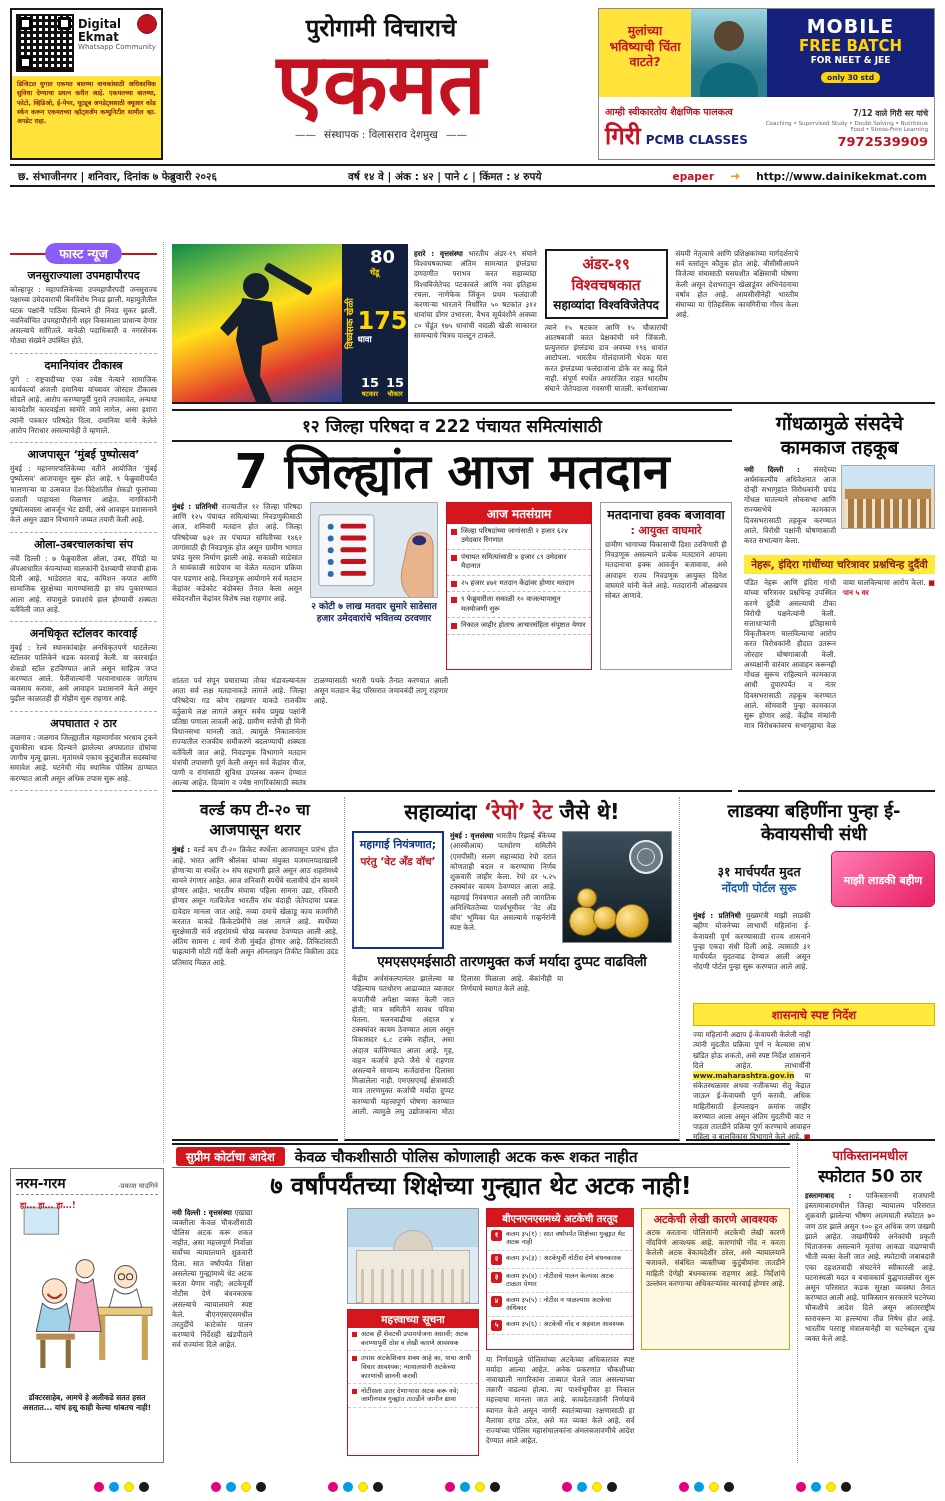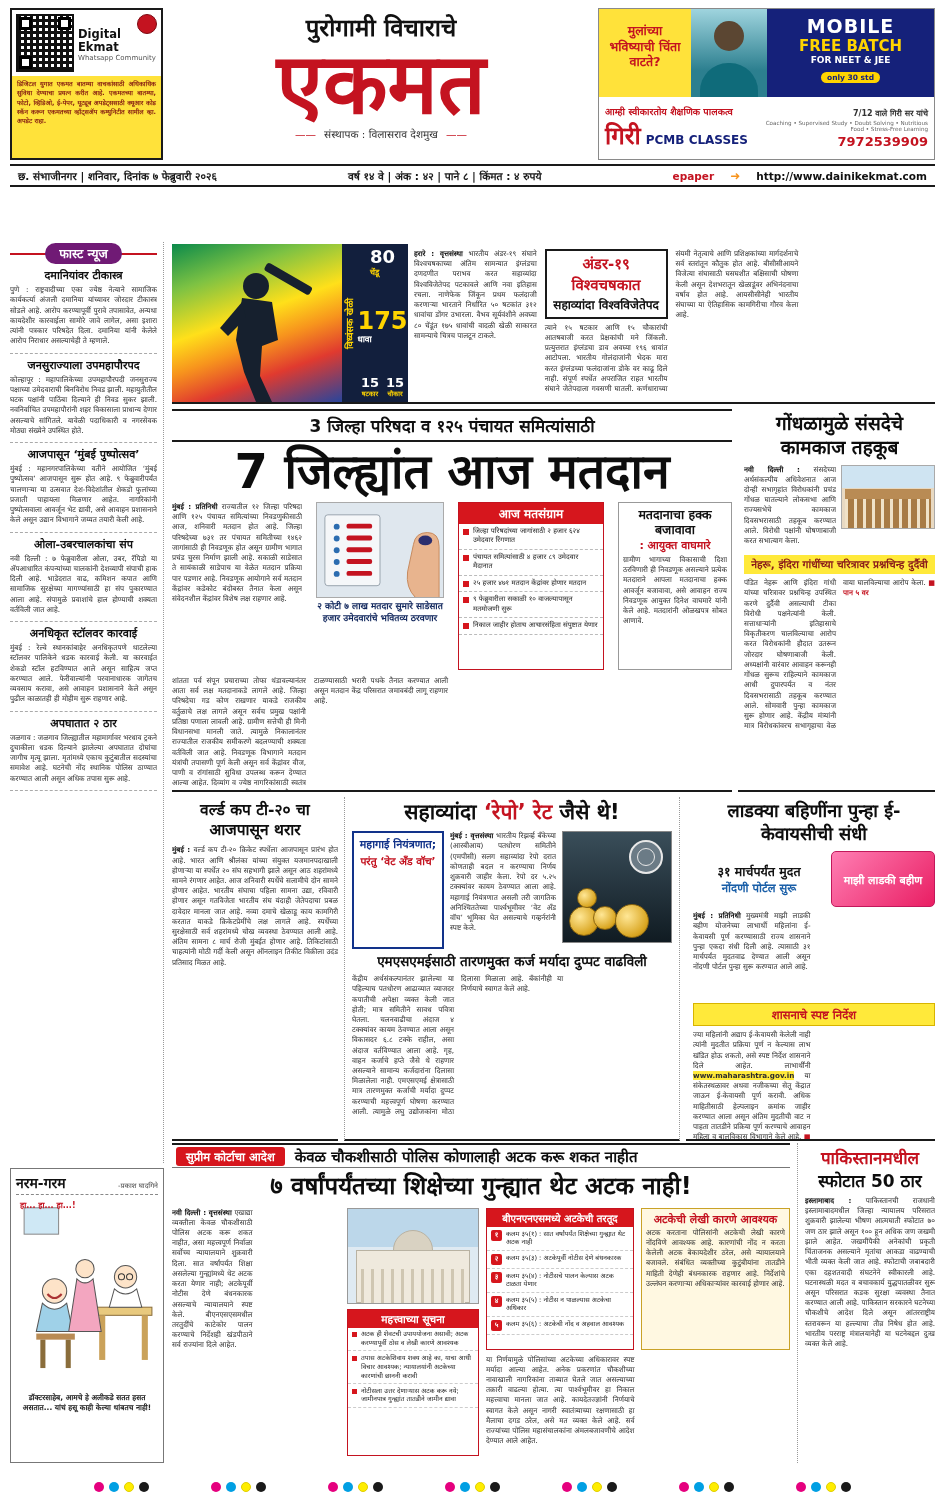--- a/index.html
+++ b/index.html
@@ -10,21 +10,21 @@
 .abs{position:absolute;}
 .tiny{font-size:7.2px;line-height:1.42;color:#2b2b2b;text-align:justify;overflow:hidden;}
 .dl{font-weight:bold;color:#111;}
 .more{color:#c41320;font-weight:bold;}
 .cols2{column-count:2;column-gap:7px;column-fill:auto;}
 .cols3{column-count:3;column-gap:7px;column-fill:auto;}
 .cols4{column-count:4;column-gap:8px;column-fill:auto;}
 
 
 .qrbox{left:10px;top:8px;width:153px;height:152px;border:2px solid #1a1a1a;background:#fff;display:flex;flex-direction:column;}
-.qr-top{display:flex;gap:4px;padding:4px;position:relative;align-items:center;}
+.qr-top{display:flex;gap:4px;padding:4px;position:relative;}
 .qr-code{width:58px;height:58px;border:2px solid #111;position:relative;background:
  repeating-linear-gradient(0deg,#111 0 3px,transparent 3px 6px),
  repeating-linear-gradient(90deg,#111 0 3px,#fff 3px 6px);}
 .qr-f{position:absolute;width:13px;height:13px;background:#fff;border:3px solid #000;}
 .qr-f.a{left:1px;top:1px}.qr-f.b{right:1px;top:1px}.qr-f.c{left:1px;bottom:1px}
 .qr-meta{flex:1;padding-top:4px;}
 .qr-title{font-size:11.5px;font-weight:bold;color:#111;line-height:1.1;}
 .qr-sub{font-size:7px;color:#555;}
 .ek-logo{position:absolute;right:4px;top:4px;width:20px;height:20px;border-radius:50%;background:#c41320;border:1px solid #7d0a12;}
 .qr-note{flex:1;background:#ffe23a;color:#8a2313;font-size:6.4px;line-height:1.45;text-align:justify;padding:4px 5px;font-weight:bold;}
@@ -63,21 +63,21 @@
 .db-url{color:#111;}
 
 
 .lead{left:10px;top:191px;width:925px;text-align:center;font-size:40px;font-weight:bold;color:#d6161d;line-height:1.15;}
 .lead .hl{background:#1ea93d;color:#fff;padding:0 10px;border-radius:5px;display:inline-block;}
 
 
 .fastnews{left:10px;top:242px;width:154px;height:921px;border-right:1px dotted #999;padding:0 6px 0 0;overflow:hidden;}
 .fn-rule{border-top:2px solid #c41320;margin-top:11px;}
 .fn-pillwrap{text-align:center;margin-top:-12px;}
-.fn-pill{display:inline-block;background:#701a75;color:#fff;font-size:12.5px;font-weight:bold;padding:2px 14px;border-radius:11px;}
+.fn-pill{display:inline-block;background:#8b5cf6;color:#fff;font-size:12.5px;font-weight:bold;padding:2px 14px;border-radius:11px;}
 .fn-item{padding:5px 0 6px;border-bottom:1px dashed #aaa;}
 .fn-title{font-size:11px;font-weight:bold;color:#111;text-align:center;margin-bottom:3px;line-height:1.2;}
 
 
 .cricket{left:172px;top:244px;width:763px;height:160px;border-bottom:2px solid #1a1a1a;display:flex;overflow:hidden;}
 .ck-photo{width:170px;height:100%;position:relative;flex:none;background:linear-gradient(160deg,#0b8a4b 0%,#7dc243 22%,#ffe01a 45%,#f7941d 60%,#e03a2f 76%,#28459c 100%);}
 .ck-photo svg{position:absolute;inset:0;}
 .ck-stats{width:66px;flex:none;background:#121f3d;display:flex;}
 .ck-vert{writing-mode:vertical-rl;transform:rotate(180deg);color:#ffd400;font-weight:bold;font-size:9.5px;padding:4px 1px;text-align:center;}
 .ck-nums{flex:1;display:flex;flex-direction:column;align-items:center;justify-content:space-between;padding:4px 0;}
@@ -91,21 +91,21 @@
 .ck-text{flex:1;padding:5px 6px;}
 .ck-cols{height:148px;}
 .ct-box{break-inside:avoid;border:2px solid #1a1a1a;padding:3px 4px;margin:4px 0;text-align:center;background:#fff;}
 .ct-box .l1{display:block;font-size:15px;font-weight:bold;color:#c41320;}
 .ct-box .l2{display:block;font-size:12px;font-weight:bold;color:#111;}
 
 
 .voting{left:172px;top:409px;width:560px;height:383px;border-bottom:2px solid #1a1a1a;overflow:hidden;}
 .v-kicker{border-top:2px solid #1a1a1a;border-bottom:2px solid #1a1a1a;text-align:center;font-size:17px;font-weight:bold;color:#111;padding:3px 0;}
 .v-head{font-size:48px;font-weight:bold;color:#0d0d0d;text-align:center;padding:5px 0 4px;line-height:1;}
-.v-mid{display:flex;gap:14px;height:168px;margin-top:3px;}
+.v-mid{display:flex;gap:8px;height:168px;margin-top:3px;}
 .v-col1{width:130px;height:100%;}
 .v-photo-wrap{width:128px;flex:none;}
 .v-photo{width:128px;height:96px;border:1px solid #aaa;overflow:hidden;}
 .v-cap{font-size:9px;font-weight:bold;color:#10265c;text-align:center;line-height:1.3;margin-top:3px;}
 .v-box1{width:146px;flex:none;border:1px solid #c41320;overflow:hidden;}
 .vb-head{background:#d6161d;color:#fff;font-size:12px;font-weight:bold;text-align:center;padding:2px 0;}
 .vb-item{display:flex;gap:4px;padding:3px 4px;border-bottom:1px dashed #bbb;font-size:7px;line-height:1.35;color:#222;}
 .vb-sq{flex:none;width:6px;height:6px;background:#d6161d;margin-top:2px;}
 .v-box2{flex:1;border:1px solid #999;padding:4px;overflow:hidden;}
 .v-b2-t1{font-size:12.5px;font-weight:bold;color:#111;text-align:center;line-height:1.2;}
@@ -178,21 +178,21 @@
 .c-box1{width:148px;flex:none;border:1px solid #c41320;overflow:hidden;}
 .c-box1-head{background:#d6161d;color:#fff;font-size:10px;font-weight:bold;text-align:center;padding:2px;}
 .cb1-row{display:flex;gap:4px;padding:3px 4px;border-bottom:1px dashed #ccc;font-size:6.6px;line-height:1.3;color:#222;}
 .cb1-badge{flex:none;width:11px;height:11px;background:#d6161d;color:#fff;border-radius:2px;font-size:7px;font-weight:bold;text-align:center;line-height:11px;}
 .c-box2{flex:1;border:1px solid #c9a227;background:#fff8e1;padding:4px;overflow:hidden;}
 .c-box2-head{font-size:11px;font-weight:bold;color:#c41320;text-align:center;margin-bottom:2px;line-height:1.2;}
 .c-body2{flex:1;}
 
 
 .pak{left:797px;top:1143px;width:138px;height:320px;border-left:1px dotted #999;padding-left:7px;overflow:hidden;}
-.pk-kicker{font-size:17px;font-weight:bold;color:#c41320;text-align:center;padding-top:3px;}
+.pk-kicker{font-size:13px;font-weight:bold;color:#c41320;text-align:center;padding-top:3px;}
 .pk-head{font-size:17px;font-weight:bold;color:#0d0d0d;text-align:center;padding-bottom:4px;}
 .pk-body{height:268px;}
 
 
 .cartoon{left:10px;top:1168px;width:154px;height:295px;border:1.5px solid #777;padding:4px 5px;overflow:hidden;}
 .cn-head{display:flex;justify-content:space-between;align-items:baseline;border-bottom:1px dashed #888;padding-bottom:2px;}
 .cn-title{font-size:14px;font-weight:bold;color:#111;}
 .cn-by{font-size:7px;color:#444;}
 .cn-art{position:relative;height:196px;}
 .cn-speech{position:absolute;left:4px;top:4px;font-size:8px;font-weight:bold;color:#c41320;}
@@ -269,26 +269,26 @@
       <span class="db-arrow">➜</span>
       <span class="db-url">http://www.dainikekmat.com</span>
     </span>
   </div>
 
 
   <aside class="abs fastnews">
     <div class="fn-rule"></div>
     <div class="fn-pillwrap"><span class="fn-pill">फास्ट न्यूज</span></div>
     <div class="fn-item">
+      <div class="fn-title">जनसुराज्याला उपमहापौरपद</div>
+      <div class="tiny">कोल्हापूर : महापालिकेच्या उपमहापौरपदी जनसुराज्य पक्षाच्या उमेदवाराची बिनविरोध निवड झाली. महायुतीतील घटक पक्षांनी पाठिंबा दिल्याने ही निवड सुकर झाली. नवनिर्वाचित उपमहापौरांनी शहर विकासाला प्राधान्य देणार असल्याचे सांगितले. यावेळी पदाधिकारी व नगरसेवक मोठ्या संख्येने उपस्थित होते.</div>
+    </div>
+    <div class="fn-item">
       <div class="fn-title">दमानियांवर टीकास्त्र</div>
       <div class="tiny">पुणे : राष्ट्रवादीच्या एका ज्येष्ठ नेत्याने सामाजिक कार्यकर्त्या अंजली दमानिया यांच्यावर जोरदार टीकास्त्र सोडले आहे. आरोप करण्यापूर्वी पुरावे तपासावेत, अन्यथा कायदेशीर कारवाईला सामोरे जावे लागेल, असा इशारा त्यांनी पत्रकार परिषदेत दिला. दमानिया यांनी केलेले आरोप निराधार असल्याचेही ते म्हणाले.</div>
-    </div>
-    <div class="fn-item">
-      <div class="fn-title">जनसुराज्याला उपमहापौरपद</div>
-      <div class="tiny">कोल्हापूर : महापालिकेच्या उपमहापौरपदी जनसुराज्य पक्षाच्या उमेदवाराची बिनविरोध निवड झाली. महायुतीतील घटक पक्षांनी पाठिंबा दिल्याने ही निवड सुकर झाली. नवनिर्वाचित उपमहापौरांनी शहर विकासाला प्राधान्य देणार असल्याचे सांगितले. यावेळी पदाधिकारी व नगरसेवक मोठ्या संख्येने उपस्थित होते.</div>
     </div>
     <div class="fn-item">
       <div class="fn-title">आजपासून ‘मुंबई पुष्पोत्सव’</div>
       <div class="tiny">मुंबई : महानगरपालिकेच्या वतीने आयोजित ‘मुंबई पुष्पोत्सव’ आजपासून सुरू होत आहे. ९ फेब्रुवारीपर्यंत चालणाऱ्या या उत्सवात देश-विदेशांतील शेकडो फुलांच्या प्रजाती पाहायला मिळणार आहेत. नागरिकांनी पुष्पोत्सवाला आवर्जून भेट द्यावी, असे आवाहन प्रशासनाने केले असून उद्यान विभागाने जय्यत तयारी केली आहे.</div>
     </div>
     <div class="fn-item">
       <div class="fn-title">ओला-उबरचालकांचा संप</div>
       <div class="tiny">नवी दिल्ली : ७ फेब्रुवारीला ओला, उबर, रॅपिडो या ॲपआधारित कंपन्यांच्या चालकांनी देशव्यापी संपाची हाक दिली आहे. भाडेदरात वाढ, कमिशन कपात आणि सामाजिक सुरक्षेच्या मागण्यांसाठी हा संप पुकारण्यात आला आहे. संपामुळे प्रवाशांचे हाल होण्याची शक्यता वर्तविली जात आहे.</div>
     </div>
     <div class="fn-item">
@@ -342,21 +342,21 @@
         <div class="ct-box">
           <span class="l1">अंडर-१९ विश्वचषकात</span>
           <span class="l2">सहाव्यांदा विश्वविजेतेपद</span>
         </div>
         <span>त्याने १५ षटकार आणि १५ चौकारांची आतषबाजी करत प्रेक्षकांची मने जिंकली. प्रत्युत्तरात इंग्लंडचा डाव अवघ्या १९६ धावांत आटोपला. भारतीय गोलंदाजांनी भेदक मारा करत इंग्लंडच्या फलंदाजांना डोके वर काढू दिले नाही. संपूर्ण स्पर्धेत अपराजित राहत भारतीय संघाने जेतेपदाला गवसणी घातली. कर्णधाराच्या संयमी नेतृत्वाचे आणि प्रशिक्षकांच्या मार्गदर्शनाचे सर्व स्तरांतून कौतुक होत आहे. बीसीसीआयने विजेत्या संघासाठी घसघशीत बक्षिसाची घोषणा केली असून देशभरातून खेळाडूंवर अभिनंदनाचा वर्षाव होत आहे. आयसीसीनेही भारतीय संघाच्या या ऐतिहासिक कामगिरीचा गौरव केला आहे.</span>
       </div>
     </div>
   </section>
 
   <section class="abs voting">
-    <div class="v-kicker">3 जिल्हा परिषदा व १२५ पंचायत समित्यांसाठी</div>
+    <div class="v-kicker">१२ जिल्हा परिषदा व 222 पंचायत समित्यांसाठी</div>
     <div class="v-head">7 जिल्ह्यांत आज मतदान</div>
     <div class="v-mid">
       <div class="v-col1 tiny">
         <span class="dl">मुंबई : प्रतिनिधी</span>
         <span>राज्यातील १२ जिल्हा परिषदा आणि १२५ पंचायत समित्यांच्या निवडणुकीसाठी आज, शनिवारी मतदान होत आहे. जिल्हा परिषदेच्या ७३१ तर पंचायत समितीच्या १४६२ जागांसाठी ही निवडणूक होत असून ग्रामीण भागात प्रचंड चुरस निर्माण झाली आहे. सकाळी साडेसात ते सायंकाळी साडेपाच या वेळेत मतदान प्रक्रिया पार पडणार आहे. निवडणूक आयोगाने सर्व मतदान केंद्रांवर कडेकोट बंदोबस्त तैनात केला असून संवेदनशील केंद्रांवर विशेष लक्ष राहणार आहे.</span>
       </div>
       <div class="v-photo-wrap">
         <div class="v-photo">
           <svg viewBox="0 0 128 96">
             <rect width="128" height="96" fill="#dfe7ee"></rect>

